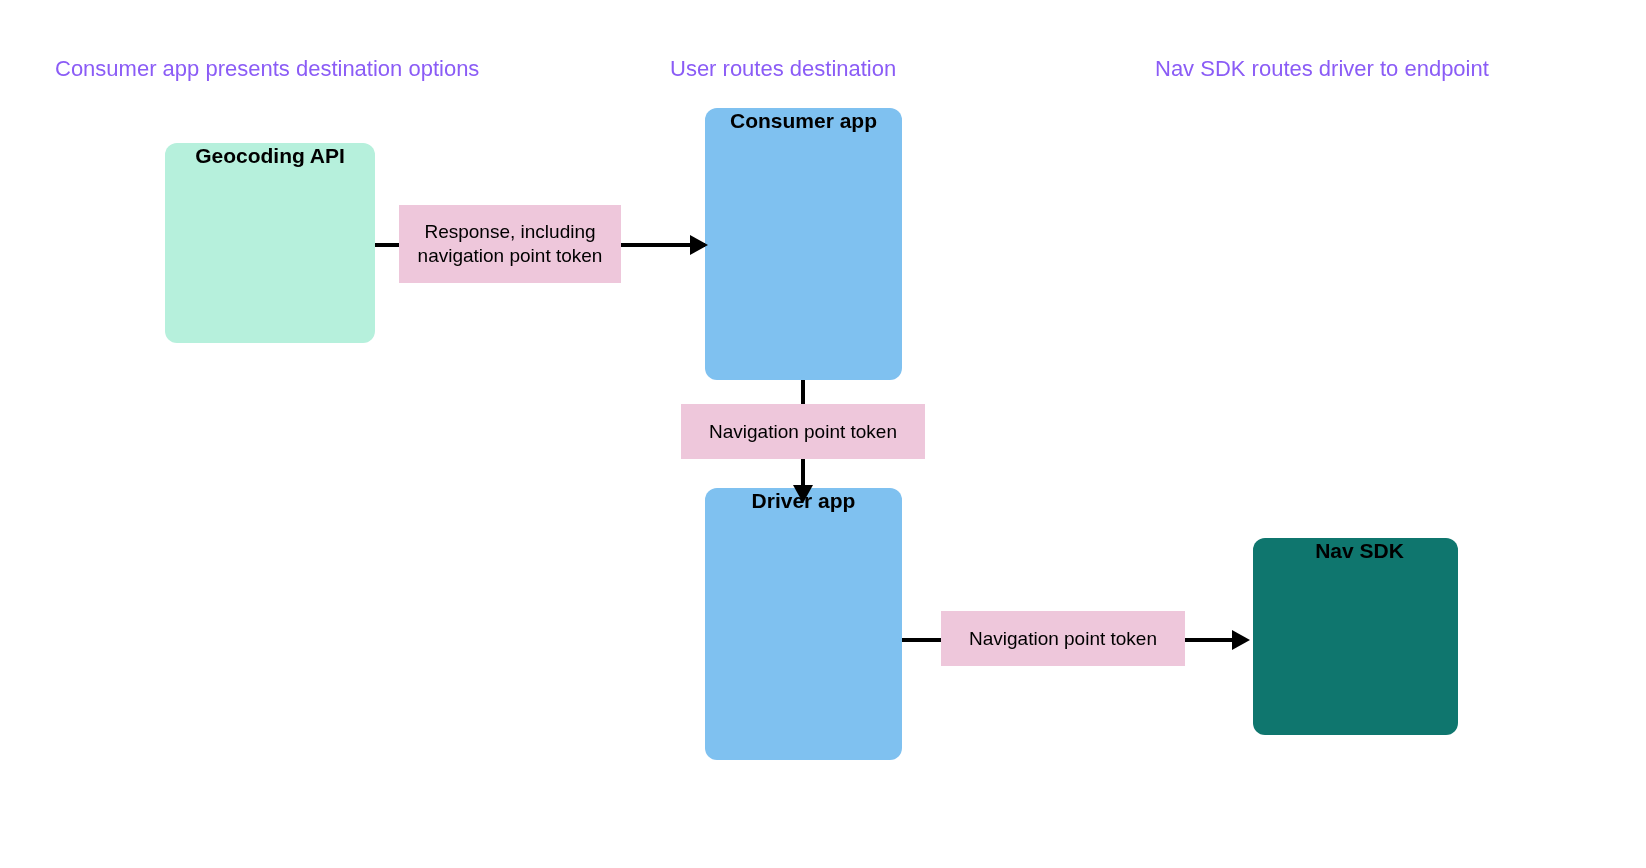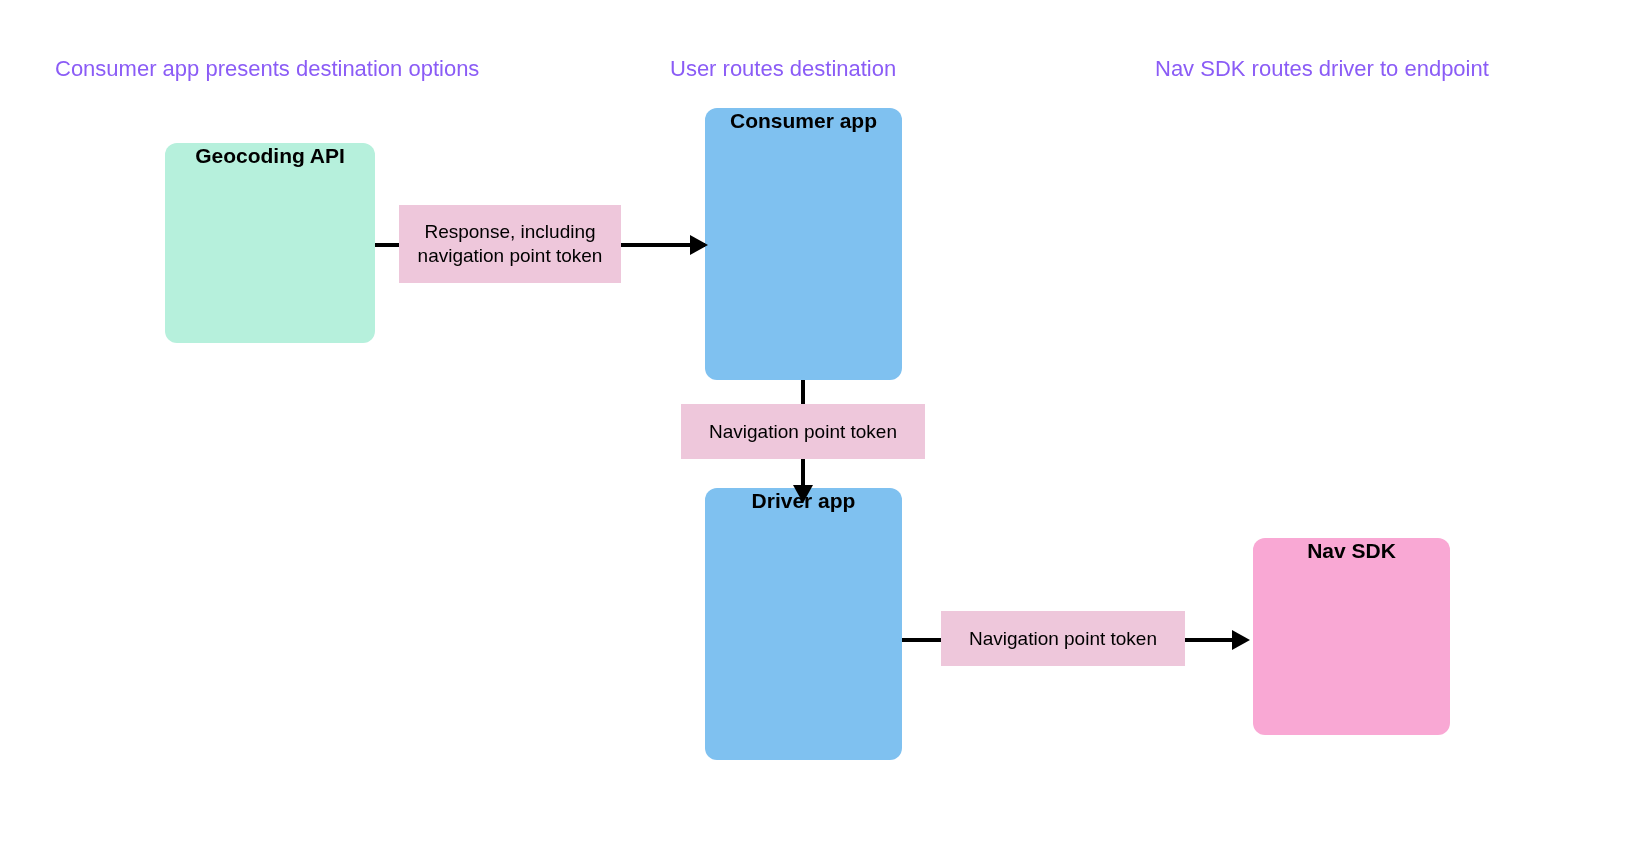--- a/index.html
+++ b/index.html
@@ -34,21 +34,21 @@
     text-align: center;
     font-weight: bold;
     font-size: 21px;
     line-height: 26px;
     border-radius: 12px;
     color: #000000;
   }
   .node-geocoding { background: #b6f0dc; }
   .node-consumer  { background: #7fc1f0; }
   .node-driver    { background: #7fc1f0; }
-  .node-navsdk    { background: #f9a8d4; }
+  .node-navsdk    { background: #0f766e; padding-left: 8px; }
 
   .edge-label {
     position: absolute;
     display: flex;
     align-items: center;
     justify-content: center;
     text-align: center;
     background: #eec7db;
     font-size: 19px;
     line-height: 24px;

